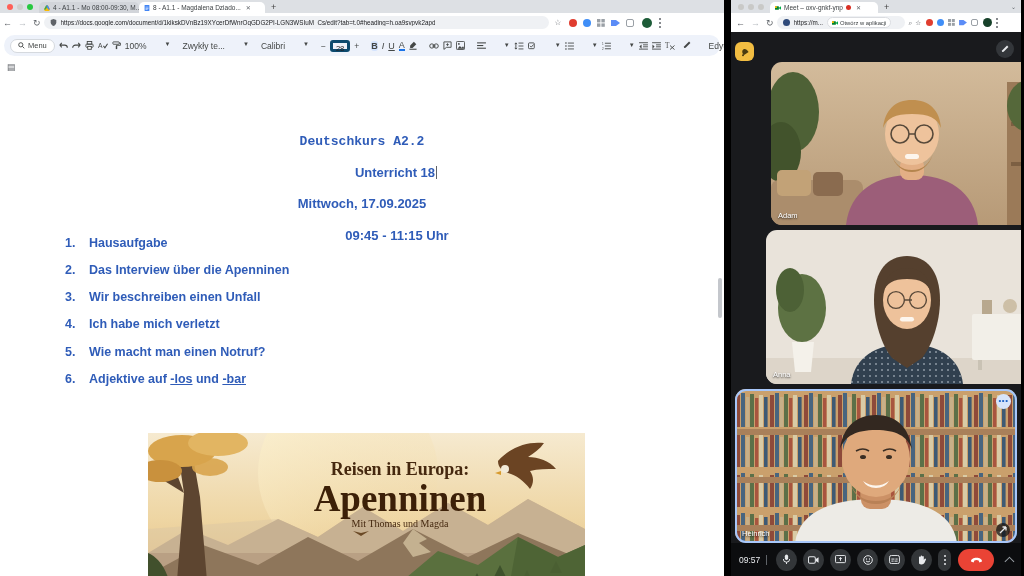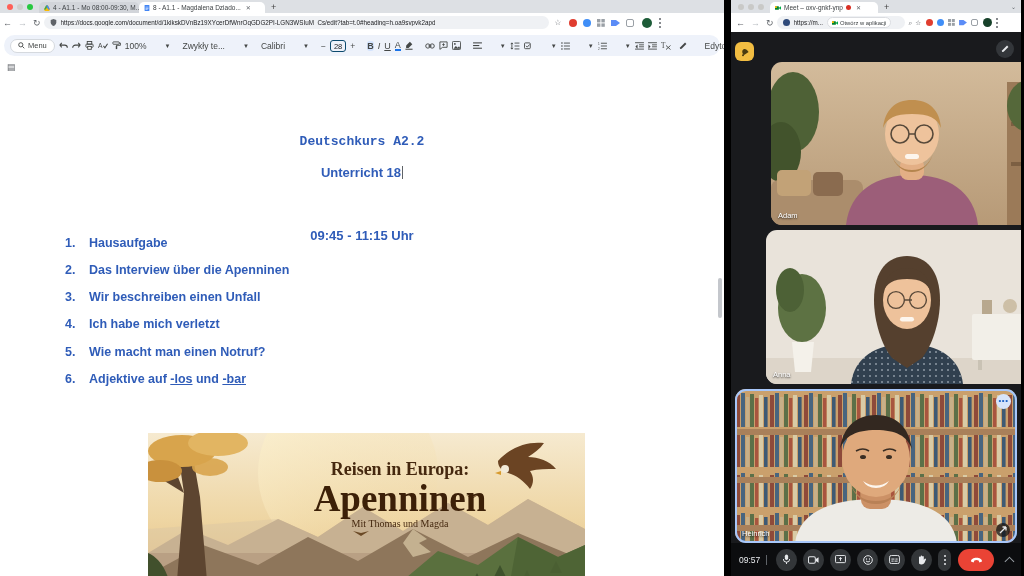--- a/index.html
+++ b/index.html
@@ -17,25 +17,25 @@
   .newtab { font-size:9px; color:#444; margin-left:6px; }
   .navbar { position:absolute; top:13px; left:0; right:0; height:19px; background:#fff; display:flex; align-items:center; }
   .navbtn { color:#5f6368; font-size:9px; margin:0 3px; }
   .urlpill { height:13px; background:#eff1f4; border-radius:7px; display:flex; align-items:center; padding:0 6px; gap:4px; overflow:hidden; }
   .urltext { font-size:6.3px; color:#202124; white-space:nowrap; overflow:hidden; }
   .dot-ic { width:8px; height:8px; border-radius:50%; flex:0 0 auto; }
   .mini { font-size:7.5px; color:#5f6368; }
   
   .docsbar { position:absolute; top:35px; left:4px; right:4px; height:21px; background:#eef2fa; border-radius:11px; display:flex; align-items:center; padding:0 6px; gap:4px; }
   .menupill { background:#fff; border:1px solid #d5d9de; border-radius:9px; height:14px; display:flex; align-items:center; gap:3px; padding:0 7px; font-size:7.5px; color:#444746; }
-  .tbi { color:#444746; font-size:8.5px; display:flex; align-items:center; gap:18px; white-space:nowrap; }
+  .tbi { color:#444746; font-size:8.5px; display:flex; gap:18px; white-space:nowrap; }
   .tbi svg { display:block; }
   .sep { width:1px; height:12px; background:#c7cbd1; margin:0 2px; }
   .caret-dn { font-size:6px; color:#444746; }
-  .szbox { border:1px solid #0c4a6e; border-radius:3px; font-size:7.5px; padding:0 3px; color:#202124; height:12px; line-height:12px; }
+  .szbox { border:3px solid #0c4a6e; border-radius:3px; font-size:7.5px; padding:0 3px; color:#202124; height:12px; line-height:12px; }
   .fmt { font-size:9px; color:#444746; width:11px; text-align:center; }
   .fmt.bold { font-weight:bold; background:#d3e3fd; border-radius:3px; }
   .fmt.italic { font-style:italic; }
   .fmt.under { text-decoration:underline; }
   .spacer { flex:1; }
   
   .doccanvas { position:absolute; top:56px; left:0; right:0; bottom:0; background:#fff; }
   .outline-ic { position:absolute; top:6px; left:7px; color:#5f6368; font-size:9px; }
   .dheading { position:absolute; left:0; width:724px; text-align:center; font-weight:bold; color:#2f5cb8; font-size:13px; }
   .cursor { display:inline-block; width:1px; height:13px; background:#5f6368; vertical-align:-2px; margin-left:1px; }
@@ -296,22 +296,23 @@
         <span>Edytowanie</span>
           <span class="caret-dn">▼</span>
       </span>
       <span class="sep"></span>
       <span class="tbi" style="font-size:7px;">⌄</span>
     </div>
 
     <div class="doccanvas">
       <span class="outline-ic">▤</span>
       <div class="dheading" style="top:78px;font-family:Liberation Mono, monospace;">Deutschkurs A2.2</div>
-      <div class="dheading" style="top:109px;"><span>Unterricht 18</span><span class="cursor"></span></div>
-      <div class="dheading" style="top:172px;">09:45 - 11:15 Uhr</div>
+      <div class="dheading" style="top:109px;margin-left:34px;"><span>Unterricht 18</span><span class="cursor"></span></div>
+      <div class="dheading" style="top:140px;">Mittwoch, 17.09.2025</div>
+      <div class="dheading" style="top:172px;margin-left:35px;">09:45 - 11:15 Uhr</div>
 
       <div class="litem" style="left:65px; top:180px; width:600px;">
         <span class="n">1.</span>
           <span class="t">Hausaufgabe</span>
       </div>
       <div class="litem" style="left:65px; top:207px; width:600px;">
         <span class="n">2.</span>
           <span class="t">Das Interview über die Apenninen</span>
       </div>
       <div class="litem" style="left:65px; top:234px; width:600px;">

